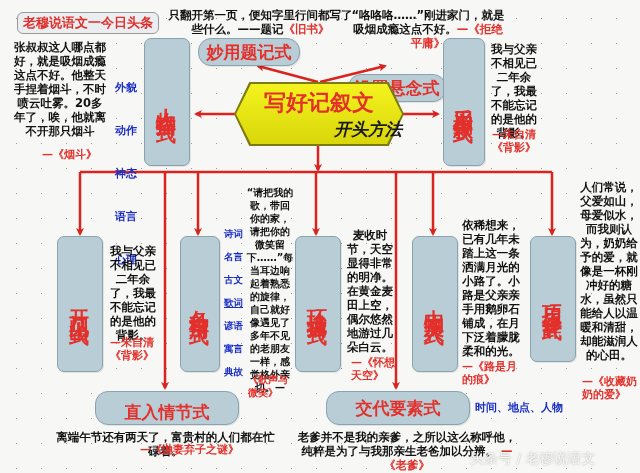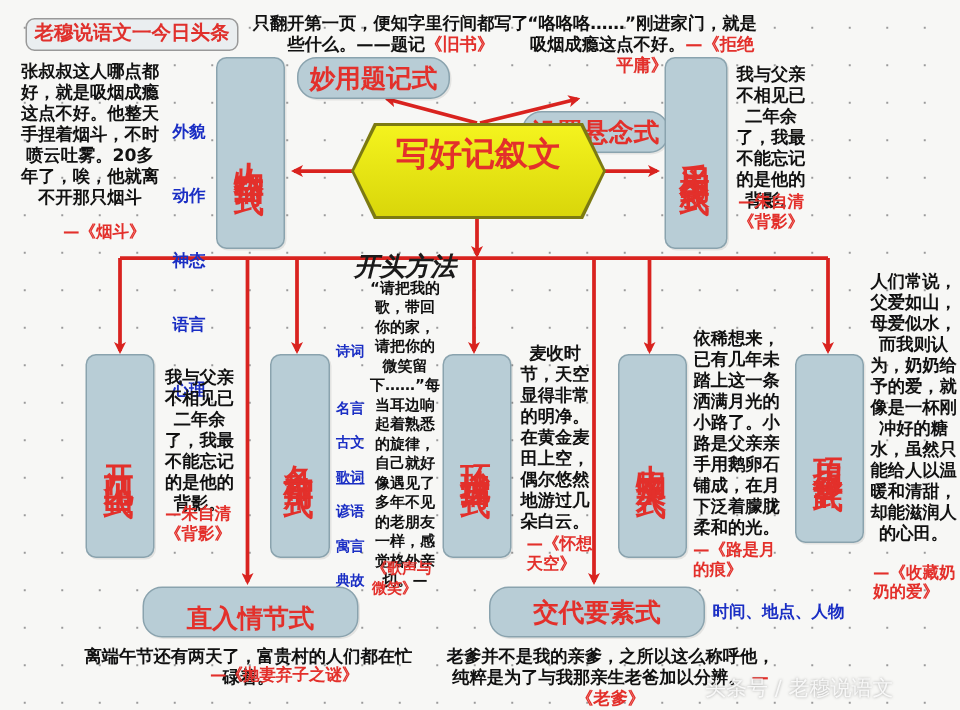--- a/index.html
+++ b/index.html
@@ -36,22 +36,22 @@
     background:linear-gradient(180deg,#f4f31e 0%, #d9d60a 100%);
     clip-path: polygon(9% 0, 91% 0, 100% 50%, 91% 100%, 9% 100%, 0 50%);
   }
   .hex-border {
     position:absolute; left:234px; top:82px; width:170px; height:64px;
     background:#7c7a12;
     clip-path: polygon(9% 0, 91% 0, 100% 50%, 91% 100%, 9% 100%, 0 50%);
   }
   .hex-title { position:absolute; left:236px; top:88px; width:166px; text-align:center;
     color:#e3302b; font-size:22px; font-weight:bold; font-family:"DejaVu Serif", serif; }
-  .hex-sub { position:absolute; left:236px; top:118px; width:166px; text-align:left;
-    color:#1a1a1a; font-size:17px; font-style:italic; font-weight:bold; font-family:"DejaVu Serif", serif;margin-top:48px; }
+  .hex-sub { position:absolute; left:236px; top:118px; width:166px; text-align:right;
+    color:#1a1a1a; font-size:17px; font-style:italic; font-weight:bold; font-family:"DejaVu Serif", serif; }
   svg.lines { position:absolute; left:0; top:0; }
   .watermark { position:absolute; left:470px; top:450px; color:rgba(255,255,255,0.85);
     font-size:14px; text-shadow:0 0 2px rgba(0,0,0,0.35); }
 </style>
 </head>
 <body>
 
 <svg class="lines" width="640" height="473">
   <defs>
     <marker id="ah" markerWidth="8" markerHeight="8" refX="6" refY="4" orient="auto" markerUnits="userSpaceOnUse">
@@ -131,21 +131,21 @@
 <div class="src" style="left:110px; top:336px; width:52px;">
   <div>—朱自清</div>
   <div>《背影》</div>
 </div>
 
 <div class="box vbox" style="left:180px; top:236px; width:38px; height:134px;">
   <span>各种引用式</span>
 </div>
 <div class="kw-list" style="left:224px; top:228px; gap:10px;">
   <span class="kw-item" style="font-size:9.5px;">诗词</span>
-  <span class="kw-item" style="font-size:9.5px;margin-top:15px;">名言</span>
+  <span class="kw-item" style="font-size:9.5px;">名言</span>
   <span class="kw-item" style="font-size:9.5px;">古文</span>
   <span class="kw-item" style="font-size:9.5px;text-decoration:underline;">歌词</span>
   <span class="kw-item" style="font-size:9.5px;">谚语</span>
   <span class="kw-item" style="font-size:9.5px;">寓言</span>
   <span class="kw-item" style="font-size:9.5px;">典故</span>
 </div>
 <div class="txt" style="left:246px; top:186px; width:48px; font-size:10px; line-height:13px;">“请把我的歌，带回你的家，请把你的微笑留下……”每当耳边响起着熟悉的旋律，自己就好像遇见了多年不见的老朋友一样，感觉格外亲切。—</div>
 <div class="src" style="left:248px; top:373px; width:48px; font-size:10px;">《歌声与微笑》</div>
 
 <div class="box vbox" style="left:295px; top:236px; width:44px; height:134px;">

